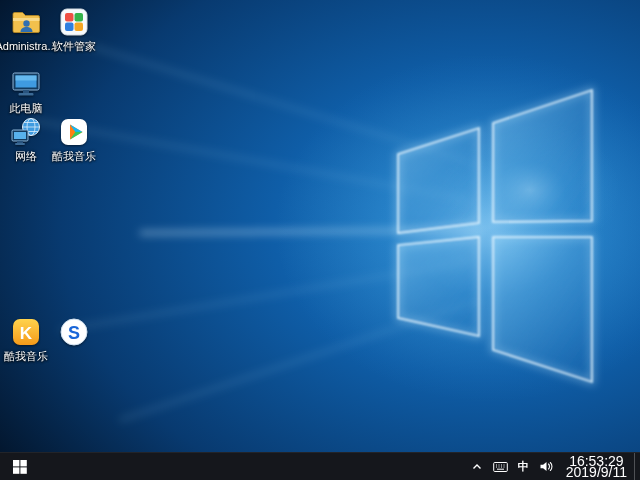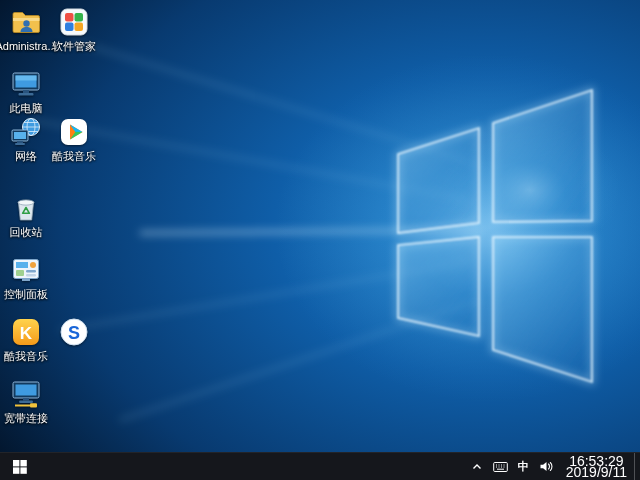--- a/index.html
+++ b/index.html
@@ -111,75 +111,38 @@
           <path d="M12.5 11h17M14 6.5h14M14 15.5h14" stroke="#dbeefb" stroke-width="0.8" fill="none"></path>
           <rect x="2" y="14" width="16" height="11" rx="1.2" fill="#123a5e" stroke="#8fb8dd"></rect>
           <rect x="4" y="16" width="12" height="7" fill="#58b1ec"></rect>
           <rect x="7" y="25" width="6" height="2" fill="#29537d"></rect>
           <rect x="5" y="27" width="10" height="2" rx="1" fill="#3b6a96"></rect>
         </svg>
     </div>
     <div class="lbl">网络</div>
   </div>
 
-  <div class="dicon c1 r4">
-    <div class="ic">
-      <svg viewBox="0 0 32 32">
-          <path d="M8.5 11l1.8 17h11.4l1.8-17z" fill="#dde7ee" stroke="#93a7b8" stroke-width="0.8"></path>
-          <ellipse cx="16" cy="10.5" rx="8" ry="2.6" fill="#f2f7fa" stroke="#93a7b8" stroke-width="0.8"></ellipse>
-          <path d="M16 15.5l3.4 5.8h-6.8z" fill="none" stroke="#2f9e44" stroke-width="1.6" stroke-linejoin="round"></path>
-        </svg>
-    </div>
-    <div class="lbl">回收站</div>
-  </div>
-
-  <div class="dicon c1 r5">
-    <div class="ic">
-      <svg viewBox="0 0 32 32">
-          <rect x="3.5" y="5.5" width="25" height="19" rx="2" fill="#eef5fb" stroke="#7fa7cc" stroke-width="1"></rect>
-          <rect x="6" y="8" width="12" height="6" fill="#58b1ec"></rect>
-          <rect x="6" y="16" width="8" height="6" rx="1" fill="#9fd08f"></rect>
-          <circle cx="23" cy="11" r="3" fill="#f0a23c"></circle>
-          <rect x="16" y="16" width="10" height="2.5" rx="1.2" fill="#7fa7cc"></rect>
-          <rect x="16" y="20" width="10" height="2.5" rx="1.2" fill="#c2d4e6"></rect>
-          <rect x="12" y="25" width="8" height="2" fill="#7fa7cc"></rect>
-        </svg>
-    </div>
-    <div class="lbl">控制面板</div>
-  </div>
+
 
   <div class="dicon c1 r6">
     <div class="ic">
       <svg viewBox="0 0 32 32">
           <defs>
             <linearGradient id="kw" x1="0" y1="0" x2="0" y2="1">
               <stop offset="0" stop-color="#ffd34d"></stop>
               <stop offset="1" stop-color="#f59a1a"></stop>
             </linearGradient>
           </defs>
           <rect x="3" y="3" width="26" height="26" rx="7" fill="url(#kw)"></rect>
           <text x="16" y="23" text-anchor="middle" font-size="17" font-weight="bold" fill="#fff">K</text>
         </svg>
     </div>
     <div class="lbl">酷我音乐</div>
   </div>
 
-  <div class="dicon c1 r7">
-    <div class="ic">
-      <svg viewBox="0 0 32 32">
-          <rect x="3" y="4" width="26" height="16" rx="1.6" fill="#123a5e" stroke="#8fb8dd"></rect>
-          <rect x="5.5" y="6.5" width="21" height="11" fill="#3f9be0"></rect>
-          <rect x="13" y="20" width="6" height="2.5" fill="#29537d"></rect>
-          <rect x="9" y="22.5" width="14" height="2.4" rx="1.2" fill="#3b6a96"></rect>
-          <path d="M5 27.5h15" stroke="#f0c23c" stroke-width="2"></path>
-          <rect x="20" y="25.2" width="7" height="4.4" rx="1" fill="#f0c23c"></rect>
-        </svg>
-    </div>
-    <div class="lbl">宽带连接</div>
-  </div>
 
   <div class="dicon c2 r1">
     <div class="ic">
       <svg viewBox="0 0 32 32">
           <rect x="3" y="3" width="26" height="26" rx="6" fill="#f7fafc" stroke="#d3dde6"></rect>
           <rect x="7" y="7" width="8.5" height="8.5" rx="2" fill="#ef5044"></rect>
           <rect x="16.5" y="7" width="8.5" height="8.5" rx="2" fill="#35b34a"></rect>
           <rect x="7" y="16.5" width="8.5" height="8.5" rx="2" fill="#2f7fe0"></rect>
           <rect x="16.5" y="16.5" width="8.5" height="8.5" rx="2" fill="#f5a623"></rect>
         </svg>

